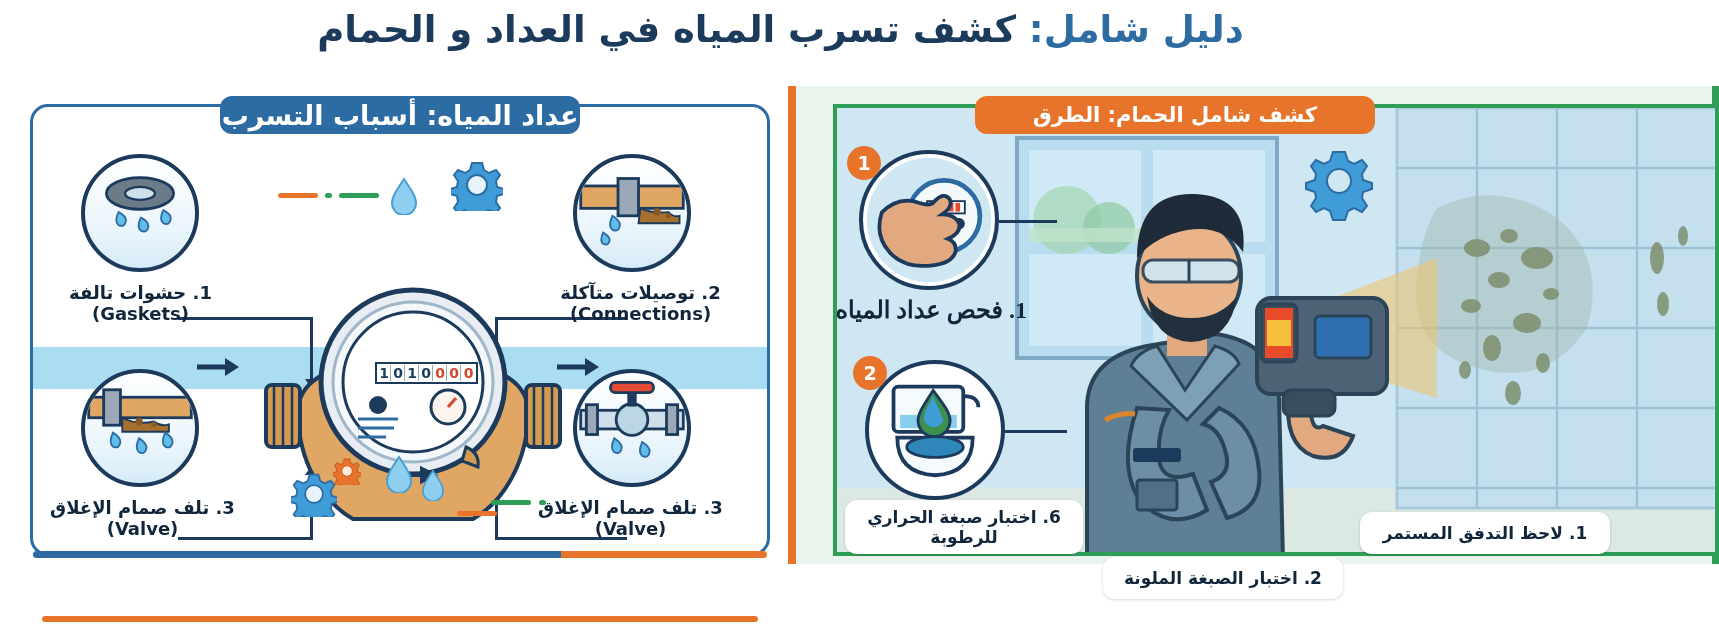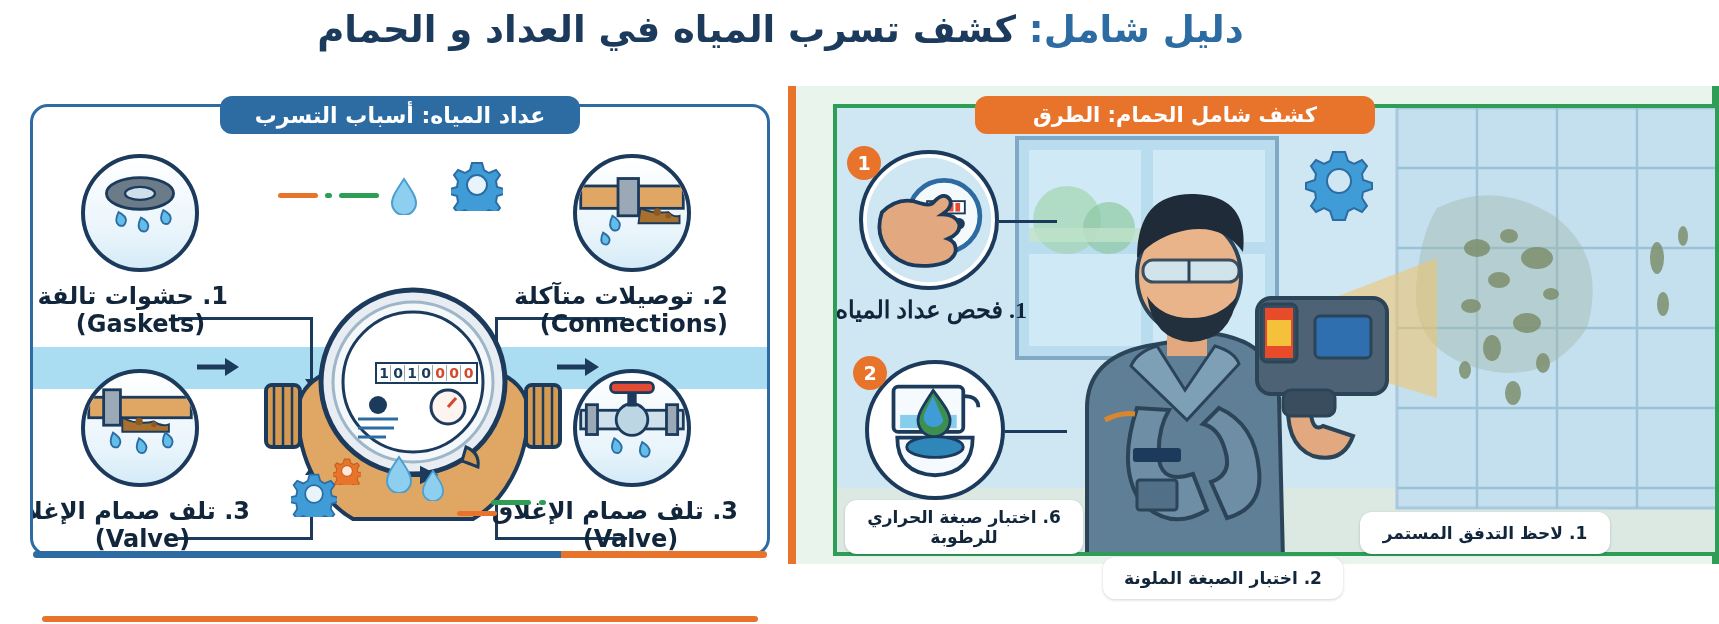--- a/index.html
+++ b/index.html
@@ -38,21 +38,21 @@
   #left-panel-bottomline .seg-orange { flex: 1 1 auto; background:#e8742c; }
 
   .panel-head {
     position: absolute; border-radius: 12px;
     color: #ffffff; font-weight: bold; direction: rtl;
     display: flex; align-items: center; justify-content: center;
     white-space: nowrap;
   }
   #left-head {
     left: 220px; top: 96px; width: 360px; height: 38px;
-    background: #2d6ca3; font-size: 22px; z-index: 5;
+    background: #2d6ca3; font-size: 27px; z-index: 5;
   }
   #right-head {
     left: 975px; top: 96px; width: 400px; height: 38px;
     background: #e8742c; font-size: 21px; z-index: 5;
   }
 
   
   .water-band {
     position:absolute; left:0; top:240px; width:740px; height:42px;
     background:#aadcf2;
@@ -64,21 +64,21 @@
     background: linear-gradient(180deg,#ffffff 0%, #e8f4fb 70%, #d5ebf7 100%);
     border: 4px solid #1b3a5c;
     overflow: hidden;
   }
   .bubble.sz {
     width: 118px; height: 118px;
   }
 
   .cap {
     position: absolute; direction: rtl; text-align: center;
-    font-size: 24px; font-weight: bold; color: #12263b;
+    font-size: 18px; font-weight: bold; color: #12263b;
     line-height: 1.18; white-space: nowrap;
   }
 
   
   .conn { position: absolute; background: #1b3a5c; }
   .conn-h { height: 3px; }
   .conn-v { width: 3px; }
   .arrowhead {
     position:absolute; width:0; height:0;
     border-left:7px solid transparent; border-right:7px solid transparent;

